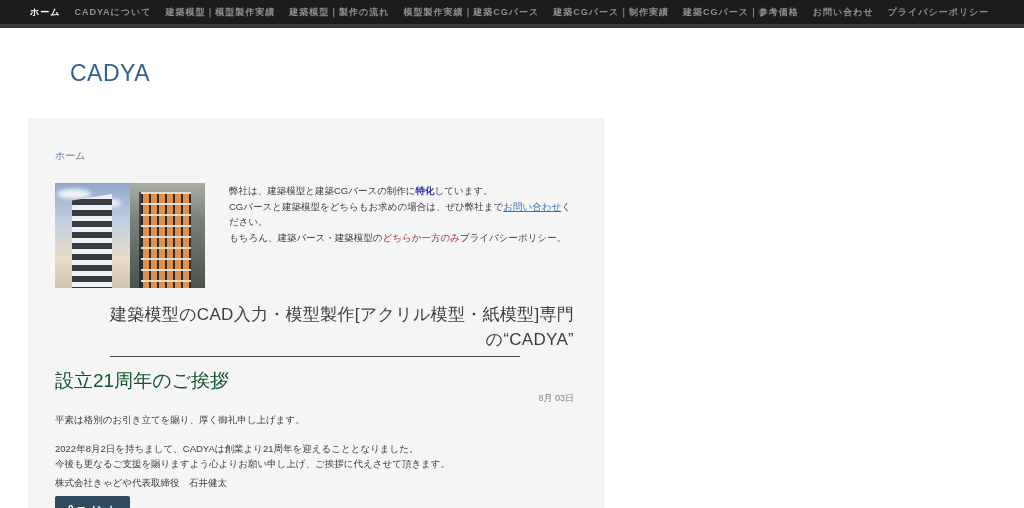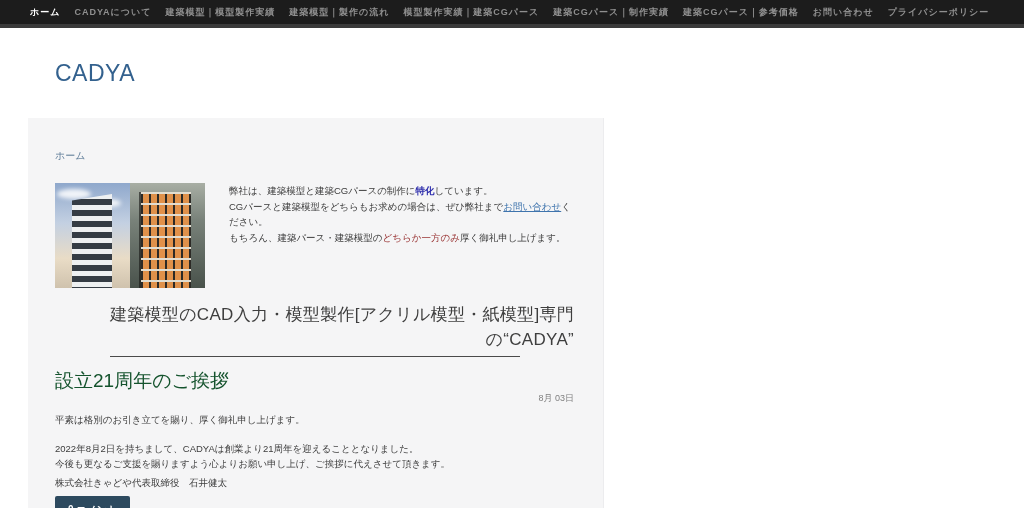--- a/index.html
+++ b/index.html
@@ -13,21 +13,21 @@
     height:24px;background:#1c1c1c;border-bottom:4px solid #3a3a3a;
     display:flex;align-items:center;gap:14px;padding:0 10px 0 30px;
     white-space:nowrap;overflow:hidden;
   }
   .nav-item{
     color:#8f8f8f;font-size:9px;letter-spacing:1px;text-decoration:none;
     font-weight:bold;
   }
   .nav-item.active{color:#ffffff;}
   
-  .site-header{height:90px;background:#ffffff;display:flex;align-items:center;padding-left:55px;}
+  .site-header{height:90px;background:#ffffff;display:flex;align-items:center;padding-left:70px;}
   .logo{font-size:23px;color:#33618e;letter-spacing:0.5px;text-decoration:none;}
   
   .card{
     margin-left:28px;width:576px;height:390px;box-sizing:border-box;
     background:#f5f5f6;border-right:1px solid #ececee;
     padding:27px 29px 0 27px;
   }
   .breadcrumb{font-size:10px;color:#5d7b97;text-decoration:none;display:inline-block;}
   
   .intro{display:flex;gap:24px;margin-top:20px;}
@@ -103,21 +103,21 @@
         <div class="cloud c2"></div>
         <div class="bldg-l"></div>
       </div>
       <div class="bimg-right">
         <div class="bldg-r"></div>
       </div>
     </div>
     <div class="intro-text">
       <p><span>弊社は、建築模型と建築CGパースの制作に</span><span class="accent">特化</span><span>しています。</span></p>
       <p><span>CGパースと建築模型をどちらもお求めの場合は、ぜひ弊社まで</span><span class="link">お問い合わせ</span><span>ください。</span></p>
-      <p><span>もちろん、建築パース・建築模型の</span><span class="red">どちらか一方のみ</span><span>厚く御礼申し上げます。</span></p>
+      <p><span>もちろん、建築パース・建築模型の</span><span class="red">どちらか一方のみ</span><span>プライバシーポリシー。</span></p>
     </div>
   </section>
 
   <h1 class="page-title">建築模型のCAD入力・模型製作[アクリル模型・紙模型]専門の“CADYA”</h1>
   <hr class="title-rule">
 
   <article>
     <h2 class="post-title">設立21周年のご挨拶</h2>
     <div class="post-date">8月 03日</div>
     <div class="post-line m8">平素は格別のお引き立てを賜り、厚く御礼申し上げます。</div>

